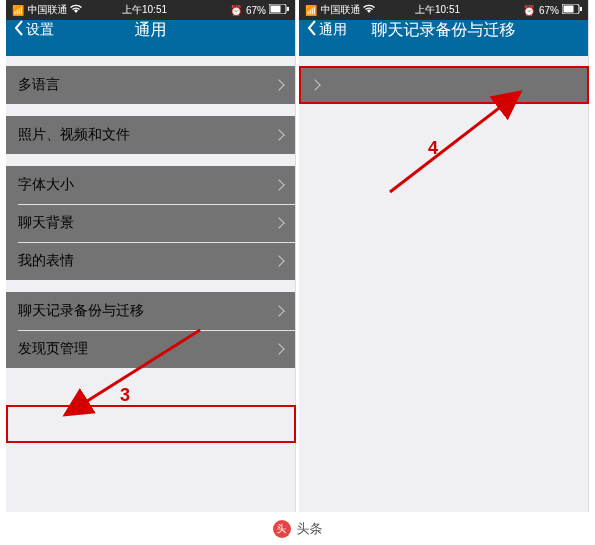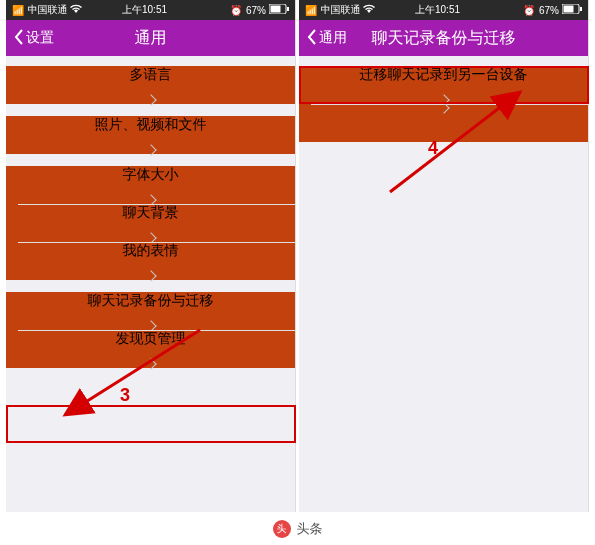--- a/index.html
+++ b/index.html
@@ -37,24 +37,24 @@
     display: flex;
     align-items: center;
     justify-content: space-between;
     padding: 0 6px;
   }
   .statusbar .sb-left, .statusbar .sb-right { display: flex; align-items: center; gap: 3px; }
   .statusbar .sb-center { position: absolute; left: 0; right: 12px; text-align: center; pointer-events: none; }
 
   .navbar {
     height: 36px;
-    background: #a21caf;
+    background: #0369a1;
     color: #fff;
     display: flex;
-    align-items: center;
+    align-items: flex-start;
     position: relative;
   }
   .navbar .back {
     display: flex;
     align-items: center;
     padding: 0 8px;
     font-size: 14px;
     gap: 2px;
   }
   .navbar .title {
@@ -64,29 +64,28 @@
     font-size: 16px;
     font-weight: 500;
     pointer-events: none;
   }
 
   .group { margin-top: 12px; background: #fff; }
   .group.first { margin-top: 10px; }
 
   .cell {
     height: 38px;
-    background: #c2410c;
+    background: #737373;
     display: flex;
     align-items: center;
     justify-content: space-between;
     padding: 0 12px;
     font-size: 14px;
     color: #000;
     position: relative;
-    flex-direction: column;
   }
   .cell + .cell::before {
     content: "";
     position: absolute;
     top: 0; left: 12px; right: 0;
     height: 1px;
     background: #e0e0e0;
   }
   .chevron {
     width: 8px; height: 8px;
@@ -265,24 +264,20 @@
           <svg width="10" height="16" viewBox="0 0 10 16">
               <path d="M8 1 L2 8 L8 15" stroke="#fff" stroke-width="2" fill="none"></path>
             </svg>
         </span>
         <span>通用</span>
       </div>
       <div class="title">聊天记录备份与迁移</div>
     </div>
 
     <div class="group first">
-      <div class="cell">
-        <span>迁移聊天记录到另一台设备</span>
-        <span class="chevron"></span>
-      </div>
       <div class="cell">
         <span class="chevron"></span>
       </div>
     </div>
   </div>
 
   <div class="hl" style="left:6px; top:405px; width:290px; height:38px;"></div>
   <div class="hl" style="left:299px; top:66px; width:290px; height:38px;"></div>
 
   <svg class="arrow" style="left:50px; top:320px;" width="170" height="110">

